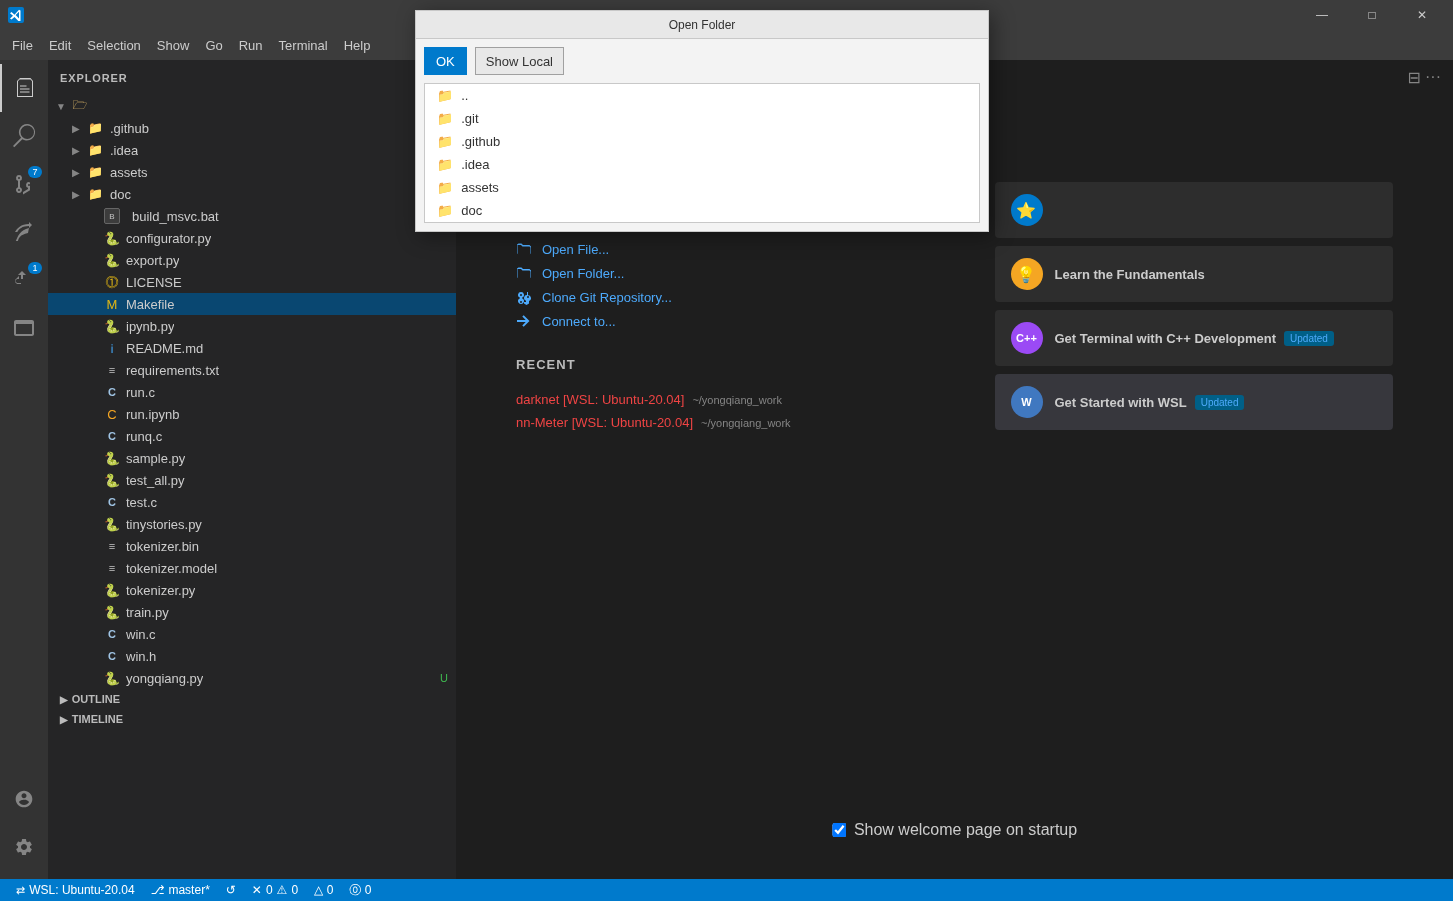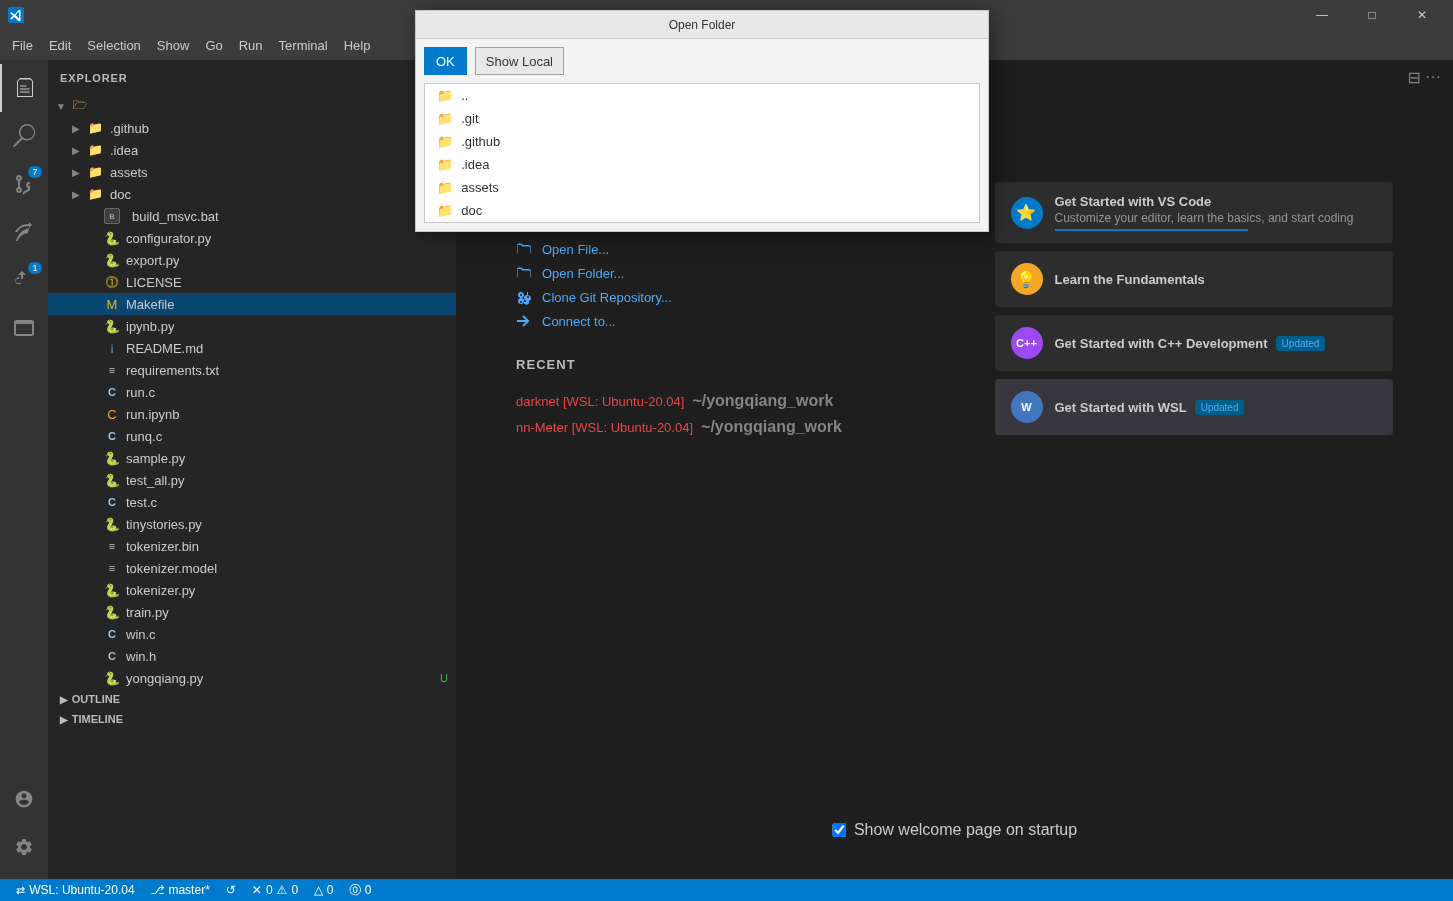--- a/index.html
+++ b/index.html
@@ -49,21 +49,21 @@
     
     .welcome { flex: 1; overflow-y: auto; padding: 40px 60px; display: flex; flex-direction: column; align-items: flex-start; }
     .welcome-title { font-size: 36px; font-weight: 300; color: #cccccc; margin-bottom: 40px; }
     .welcome-columns { display: flex; gap: 80px; width: 100%; }
     .welcome-col { flex: 1; }
     .section-title { font-size: 13px; font-weight: 700; text-transform: uppercase; letter-spacing: 0.08em; color: #bbbbbb; margin-bottom: 16px; }
     .welcome-link { display: flex; align-items: center; gap: 10px; color: #4daafc; cursor: pointer; padding: 4px 0; font-size: 13px; text-decoration: none; }
     .welcome-link svg { flex-shrink: 0; }
     .recent-item { display: flex; align-items: center; gap: 8px; padding: 4px 0; cursor: pointer; }
     .recent-name { color: #ef4444; font-size: 13px; }
-    .recent-path { color: #858585; font-size: 16px; font-weight: bold; }
+    .recent-path { color: #858585; font-size: 11px; }
 
     
     .walkthroughs { flex: 1; }
     .walkthrough-item { display: flex; align-items: center; gap: 12px; padding: 12px 16px; background: #2d2d2d; border-radius: 4px; margin-bottom: 8px; cursor: pointer; }
     .walkthrough-icon { width: 32px; height: 32px; border-radius: 50%; display: flex; align-items: center; justify-content: center; flex-shrink: 0; font-size: 16px; }
     .walkthrough-icon.blue { background: #007acc; }
     .walkthrough-icon.yellow { background: #f5a623; }
     .walkthrough-icon.cpp { background: #9b4af5; }
     .walkthrough-icon.wsl { background: #4078c0; }
     .walkthrough-text { flex: 1; }
@@ -409,39 +409,34 @@
               <span class="recent-name">nn-Meter [WSL: Ubuntu-20.04]</span>
               <span class="recent-path">~/yongqiang_work</span>
             </div>
           </div>
         </div>
 
         <div class="welcome-col walkthroughs">
 
           <div class="walkthrough-item">
             <div class="walkthrough-icon blue">⭐</div>
-            <div class="walkthrough-text">
-              <div class="walkthrough-title">Get Started with VS Code</div>
-              <div class="walkthrough-desc">Customize your editor, learn the basics, and start coding</div>
-              <div class="progress-bar"></div>
-            </div>
           </div>
 
           <div class="walkthrough-item">
             <div class="walkthrough-icon yellow">💡</div>
             <div class="walkthrough-text">
               <div class="walkthrough-title">Learn the Fundamentals</div>
             </div>
           </div>
 
           <div class="walkthrough-item">
             <div class="walkthrough-icon cpp" style="background:#9b4af5;color:white;font-size:11px;font-weight:bold;">C++</div>
             <div class="walkthrough-text">
               <div style="display:flex;align-items:center;">
-                <div class="walkthrough-title">Get Started with C++ Development</div>
+                <div class="walkthrough-title">Get Terminal with C++ Development</div>
                 <span class="badge-updated">Updated</span>
               </div>
             </div>
           </div>
 
           <div class="walkthrough-item" style="background:#37373d;">
             <div class="walkthrough-icon wsl" style="background:#4078c0;color:white;font-size:11px;font-weight:bold;">W</div>
             <div class="walkthrough-text">
               <div style="display:flex;align-items:center;">
                 <div class="walkthrough-title">Get Started with WSL</div>

